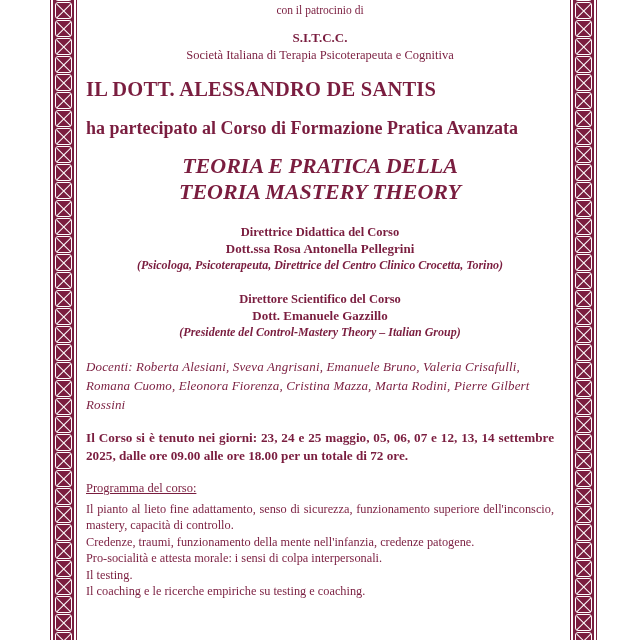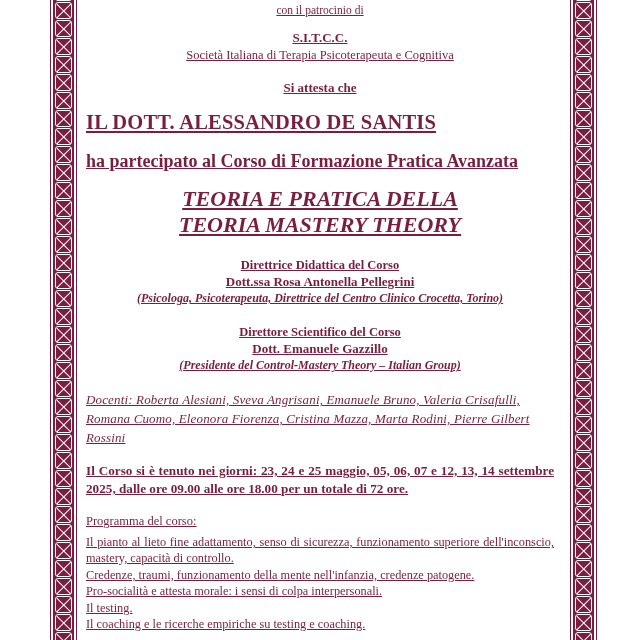--- a/index.html
+++ b/index.html
@@ -66,21 +66,20 @@
   .knot::before { transform: translate(-50%, -50%) rotate(45deg); }
   .knot::after  { transform: translate(-50%, -50%) rotate(-45deg); }
 
   
   .content {
     position: absolute;
     left: 86px;
     right: 86px;
     top: 0;
     bottom: 0;
-    text-decoration: underline;
   }
 
   .ln { margin: 0; }
 
   .patrocinio {
     text-align: center;
     font-size: 11.5px;
     line-height: 1.35;
     padding-top: 3px;
   }
@@ -270,21 +269,20 @@
         <div class="knot"></div>
       </div>
   </div>
 
   <div class="content">
 
     <p class="ln patrocinio">con il patrocinio di</p>
     <p class="ln sitcc-abbr">S.I.T.C.C.</p>
     <p class="ln sitcc-full">Società Italiana di Terapia Psicoterapeuta e Cognitiva</p>
 
-    <p class="ln si-attesta">Si attesta che</p>
     <p class="ln recipient">IL DOTT. ALESSANDRO DE SANTIS</p>
     <p class="ln participated">ha partecipato al Corso di Formazione Pratica Avanzata</p>
 
     <div class="course-title">
       <div class="ln">TEORIA E PRATICA DELLA</div>
       <div class="ln">TEORIA MASTERY THEORY</div>
     </div>
 
     <div class="role-block">
       <div class="ln role-title">Direttrice Didattica del Corso</div>

